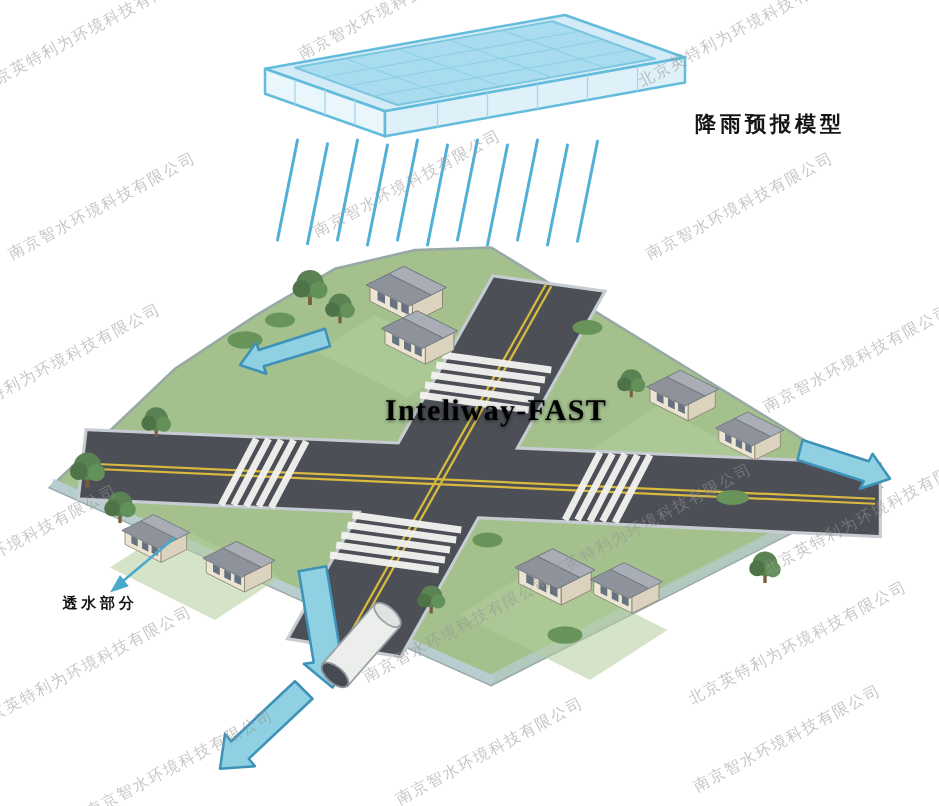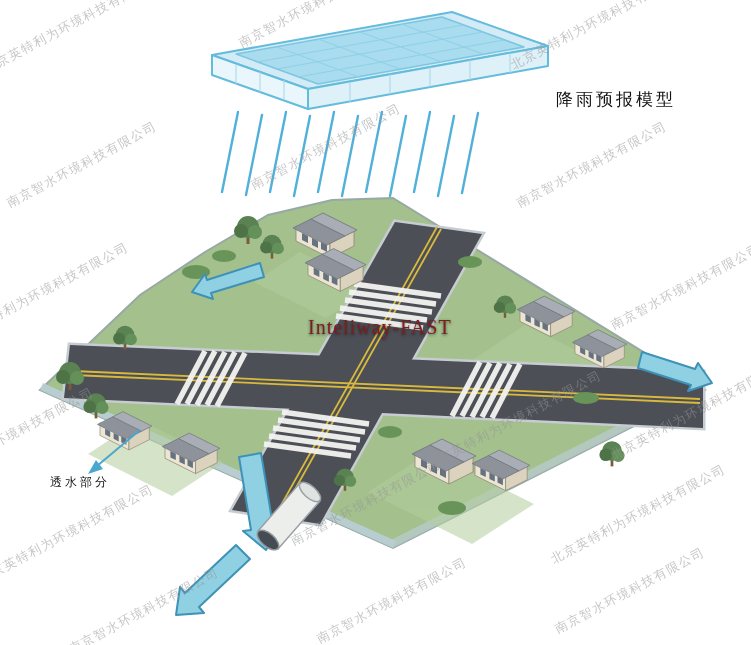--- a/index.html
+++ b/index.html
@@ -3,24 +3,24 @@
 <meta charset="utf-8">
 <style>
   html,body{margin:0;padding:0;background:#ffffff;}
   .stage{position:relative;width:751px;height:645px;overflow:hidden;background:#ffffff;
          font-family:"Liberation Sans",sans-serif;}
   .stage svg{position:absolute;left:0;top:0;}
   .watermark-layer{position:absolute;inset:0;pointer-events:none;}
   .wm{position:absolute;white-space:nowrap;font-size:12.5px;letter-spacing:1.5px;
       color:rgba(150,150,150,0.55);transform:rotate(-28deg);transform-origin:left center;}
   .labels-layer{position:absolute;inset:0;pointer-events:none;}
-  .lbl{position:absolute;color:#141414;font-weight:normal;}
+  .lbl{position:absolute;color:#141414;font-weight:bold;}
   #lbl-rain{left:556px;top:88px;font-size:17px;letter-spacing:3px;}
-  #lbl-brand{left:308px;top:316px;font-size:20px;font-family:"Liberation Serif",serif;
-             color:#7f1d1d;text-shadow:0 1px 3px rgba(15,20,26,0.65);letter-spacing:1px;}
+  #lbl-brand{left:308px;top:316px;font-size:24px;font-family:"Liberation Serif",serif;
+             color:#000000;text-shadow:0 1px 3px rgba(15,20,26,0.65);letter-spacing:1px;}
   #lbl-perm{left:50px;top:474px;font-size:12px;letter-spacing:3px;}
   #lbl-inter{left:303px;top:536px;width:168px;text-align:center;font-size:16px;
              line-height:1.7;letter-spacing:2px;}
 </style>
 </head>
 <body>
 
 <div class="stage">
 
   <svg width="751" height="645" viewBox="0 0 751 645">

